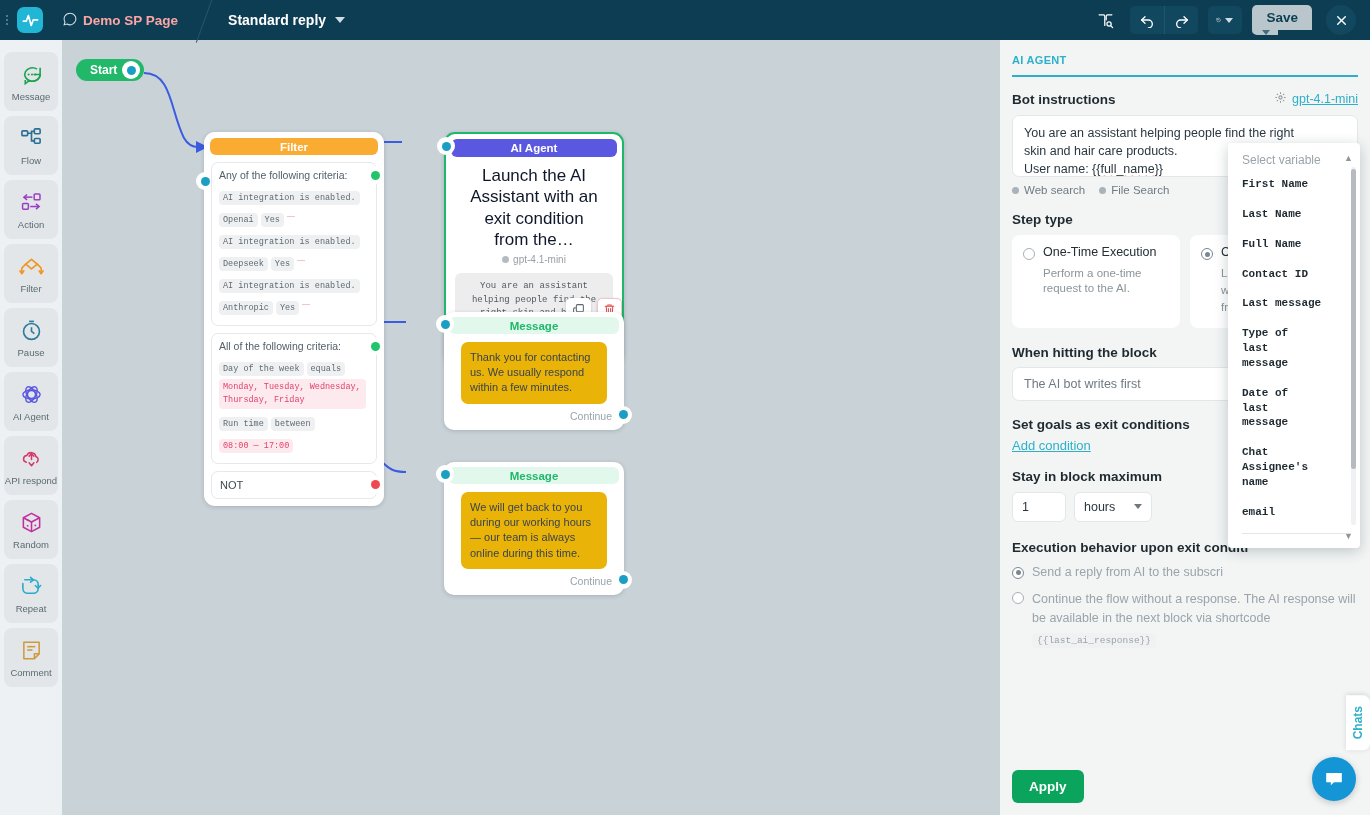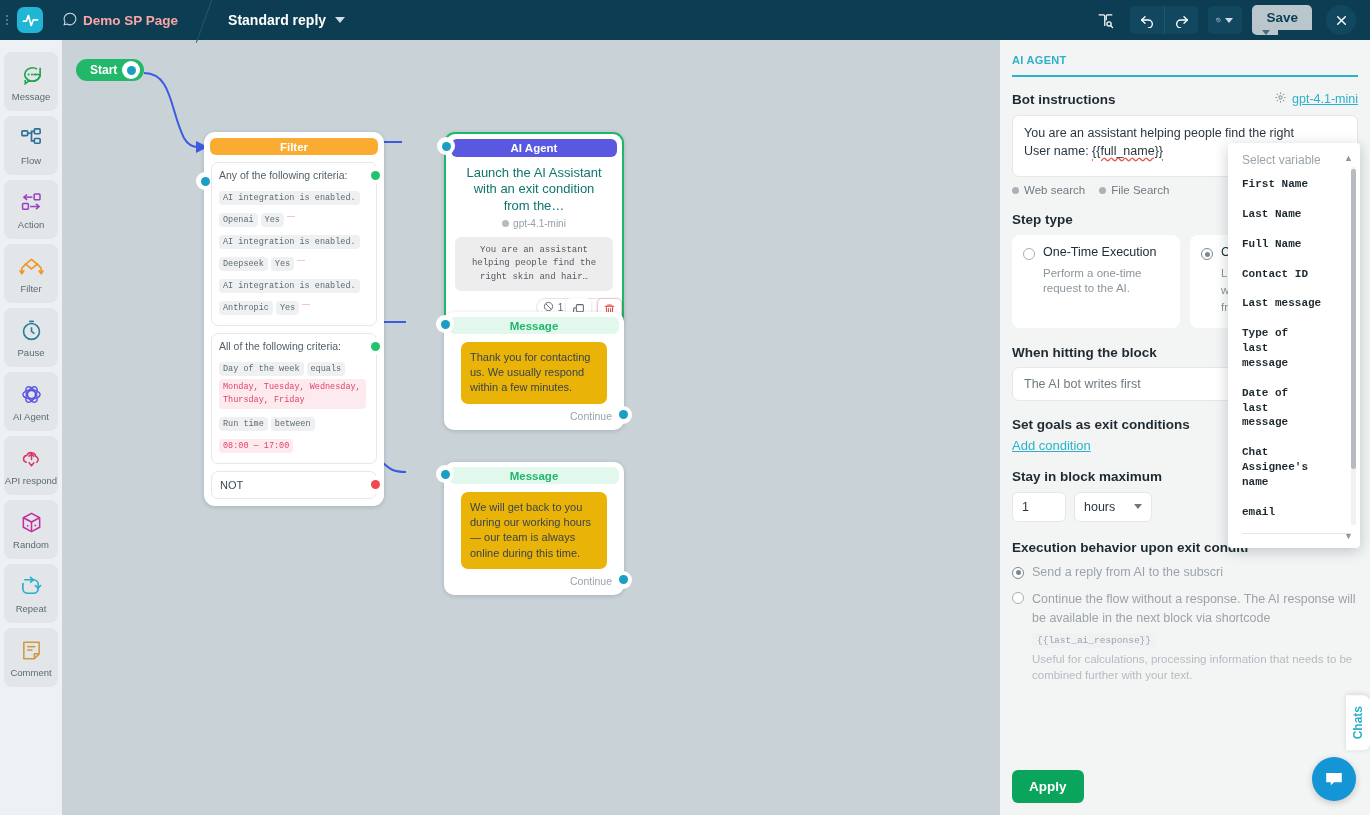--- a/index.html
+++ b/index.html
@@ -119,21 +119,21 @@
           font-family:"Liberation Mono", monospace; font-size:8.5px; padding:2px 4px; margin:0 3px 3px 0; }
   .chip-r { display:inline-block; background:#fdeaee; color:#e0436a; border-radius:4px;
           font-family:"Liberation Mono", monospace; font-size:8.5px; padding:2px 4px; margin:0 3px 3px 0; }
   .chip-dash { display:inline-block; width:8px; border-top:1px solid #f3c3cf; vertical-align:middle; margin-bottom:3px;}
   .not-box { margin: 7px 7px 0; border: 1px solid #e6e8ea; border-radius: 7px; padding: 7px 8px; position:relative; }
   .not-lb { font-size: 11px; color: #3d4952; }
 
   
   #ai-node { left: 382px; top: 92px; width: 180px; border: 2px solid #1fb86a; border-radius: 11px; padding-bottom: 8px; }
   #ai-node .node-hd { background: #5a57e0; margin: 5px 5px 0; height: 18px; border-radius: 6px; }
-  .ai-title { font-size: 13px; color: #0f766e; text-align:center; padding: 8px 20px 0; line-height: 1.25; }
+  .ai-title { font-size: 17px; color: #0f172a; text-align:center; padding: 8px 20px 0; line-height: 1.25; }
   .ai-model { display:flex; align-items:center; justify-content:center; gap:4px; font-size:10px;
               color:#96a0a7; margin-top: 4px;}
   .ai-prompt { margin: 8px 9px 0; background:#ededee; border-radius:6px; padding: 7px 8px;
                font-family:"Liberation Mono", monospace; font-size:9px; color:#515b62; text-align:center; line-height:1.5;}
   .ai-pill { display:flex; align-items:center; gap:4px; border:1px solid #e3e6e8; border-radius:11px;
              padding: 2px 7px 2px 6px; font-size:10px; color:#5c666d; }
   .ai-foot { display:flex; justify-content:flex-end; padding: 7px 9px 0; }
   .node-actions { position:absolute; right: 0px; top: 164px; display:flex; gap:6px; }
   .na-btn { width:25px; height:23px; background:#fff; border-radius:5px; display:flex; align-items:center;
             justify-content:center; box-shadow:0 1px 3px rgba(20,40,50,.2); cursor:pointer;}
@@ -601,20 +601,21 @@
               <circle cx="12" cy="12" r="3"></circle>
               <path d="M12 2.5v3M12 18.5v3M2.5 12h3M18.5 12h3M5.2 5.2l2.1 2.1M16.7 16.7l2.1 2.1M18.8 5.2l-2.1 2.1M7.3 16.7l-2.1 2.1"></path>
               </svg>
           </span>
           <u>gpt-4.1-mini</u>
         </div>
       </div>
 
       <div class="instr-box">
         <div>You are an assistant helping people find the right</div>
+        <div>skin and hair care products.</div>
         <div>
           <span>User name: </span><span class="squig">{{full_name}}</span>
         </div>
 
       </div>
 
       <div class="var-btn">
         <span>{}</span>
         <span class="caret-sm"></span>
       </div>
@@ -670,21 +671,20 @@
       <div class="sec-title" style="margin-top:18px;">Execution behavior upon exit conditi</div>
       <div class="radio-line">
         <span class="radio on"></span>
         <span class="txt">Send a reply from AI to the subscri</span>
       </div>
       <div class="radio-line">
         <span class="radio"></span>
         <div>
           <span class="txt">Continue the flow without a response. The AI response will be available in the next block via shortcode</span>
           <div class="code-chip">{{last_ai_response}}</div>
-          <div class="hint">Useful for calculations, processing information that needs to be combined further with your text.</div>
         </div>
       </div>
 
       
       <div class="vardrop">
         <div class="vd-head">Select variable</div>
         <div class="vd-list">
           <div class="vd-item">First Name</div>
           <div class="vd-item">Last Name</div>
           <div class="vd-item">Full Name</div>

